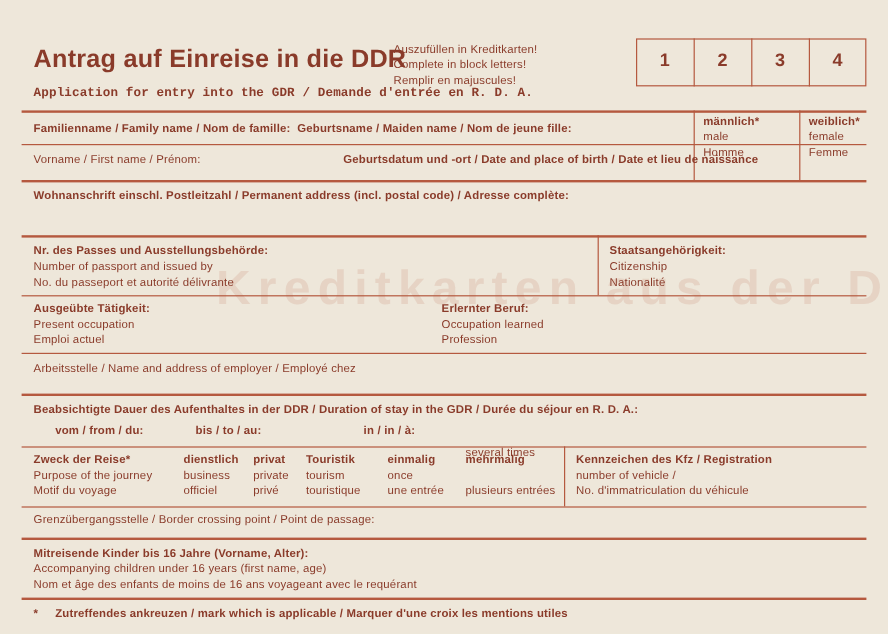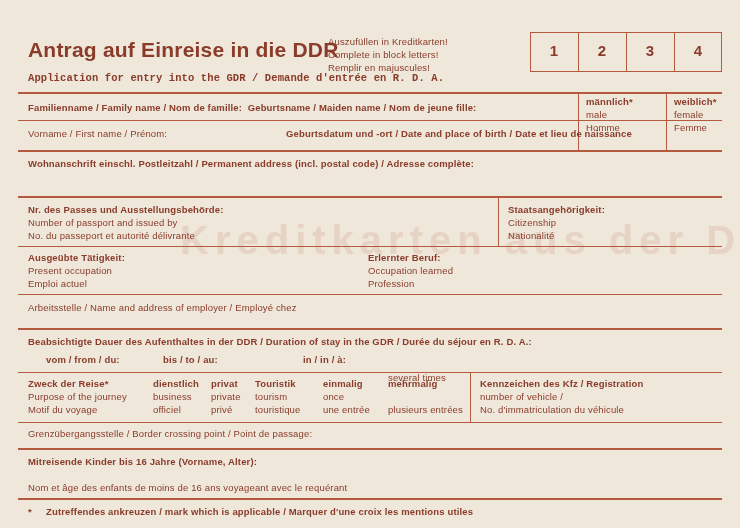--- a/index.html
+++ b/index.html
@@ -208,20 +208,21 @@
     <div class="txt small" style="left:462px; top:367px;">number of vehicle /</div>
     <div class="txt small" style="left:462px; top:380px;">No. d'immatriculation du véhicule</div>
 
     <div class="rule" style="top:398px;"></div>
 
     <div class="txt small" style="left:10px; top:404px;">Grenzübergangsstelle / Border crossing point / Point de passage:</div>
 
     <div class="rule thick" style="top:424px;"></div>
 
     <div class="txt smallb" style="left:10px; top:432px;">Mitreisende Kinder bis 16 Jahre (Vorname, Alter):</div>
+    <div class="txt small" style="left:10px; top:445px;">Accompanying children under 16 years (first name, age)</div>
     <div class="txt small" style="left:10px; top:458px;">Nom et âge des enfants de moins de 16 ans voyageant avec le requérant</div>
 
     <div class="rule thick" style="top:474px;"></div>
 
     <div class="txt smallb" style="left:10px; top:482px;">*</div>
     <div class="txt smallb" style="left:28px; top:482px;">Zutreffendes ankreuzen / mark which is applicable / Marquer d'une croix les mentions utiles</div>
 
   </div>
 </div>
 

